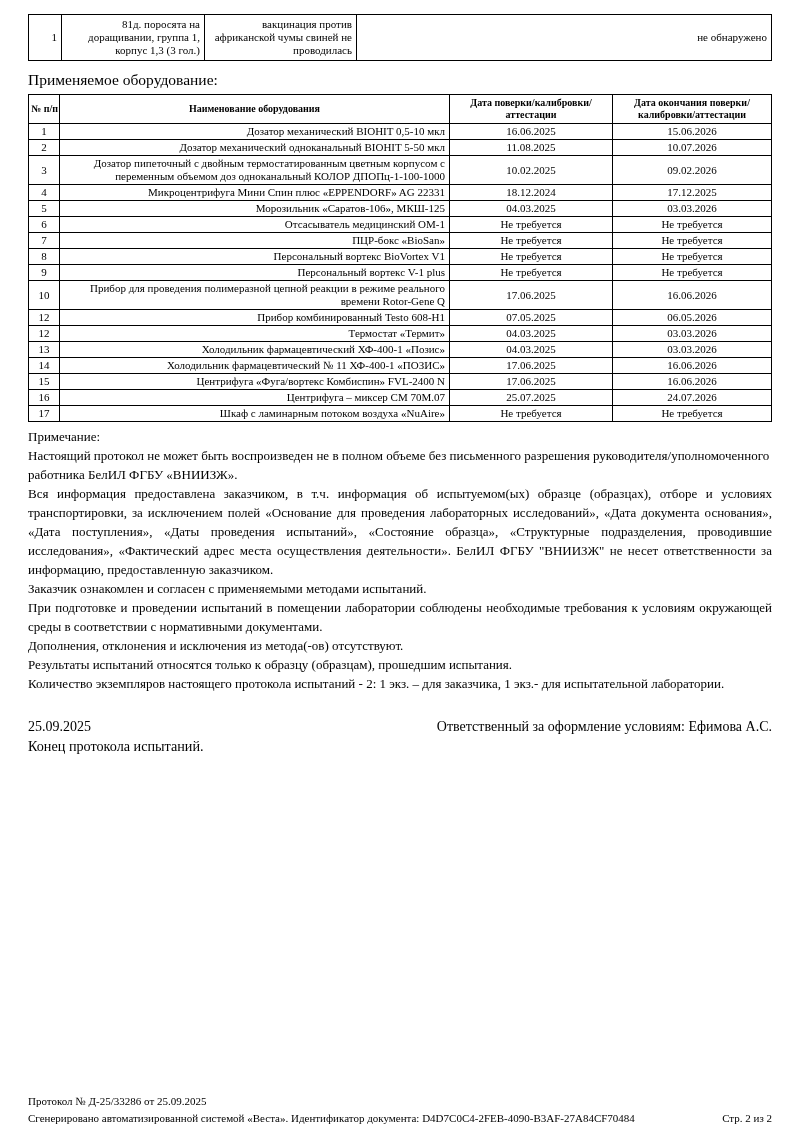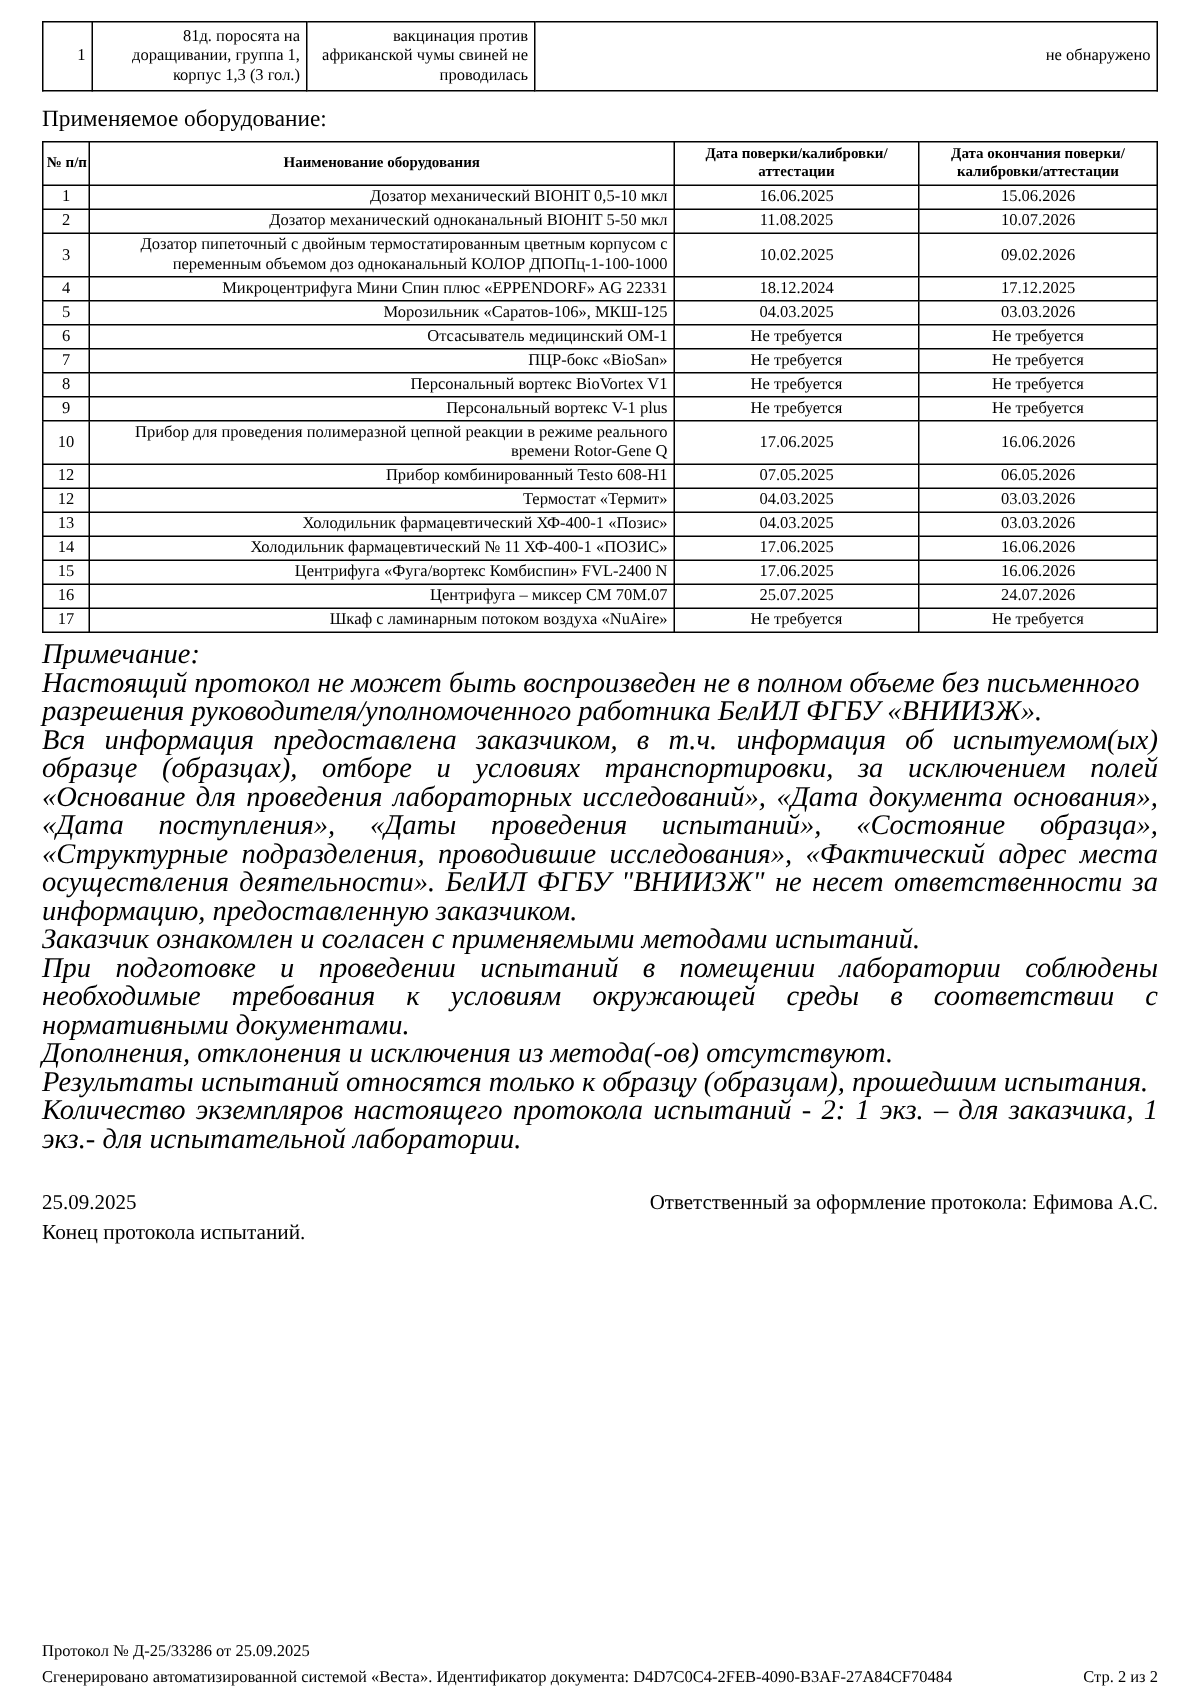--- a/index.html
+++ b/index.html
@@ -39,21 +39,21 @@
     font-size: 11px; line-height: 13px;
     padding: 1px 4px;
   }
   .eq-table .col-num  { width: 31px; text-align: right; }
   .eq-table .col-name { width: 390px; }
   .eq-table .col-date { width: 163px; }
   .c-center { text-align: center; }
   .c-name   { text-align: right; margin-left: 37px; }
 
   
-  .notes { font-size: 19px; line-height: 19px; margin-top: 5px; width: 744px; font-style: italic; }
+  .notes { font-size: 13px; line-height: 19px; margin-top: 5px; width: 744px; }
   .note-p { margin: 0; }
   .note-p.justify { text-align: justify; }
 
   
   .sig-row {
     display: flex; justify-content: space-between;
     font-size: 14px; margin-top: 26px; width: 744px;
   }
   .end-line { font-size: 14.2px; margin-top: 3px; }
 
@@ -205,21 +205,21 @@
         <p class="note-p">Заказчик ознакомлен и согласен с применяемыми методами испытаний.</p>
         <p class="note-p justify">При подготовке и проведении испытаний в помещении лаборатории соблюдены необходимые требования к условиям окружающей среды в соответствии с нормативными документами.</p>
         <p class="note-p">Дополнения, отклонения и исключения из метода(-ов) отсутствуют.</p>
         <p class="note-p">Результаты испытаний относятся только к образцу (образцам), прошедшим испытания.</p>
         <p class="note-p justify">Количество экземпляров настоящего протокола испытаний - 2: 1 экз. – для заказчика, 1 экз.- для испытательной лаборатории.</p>
       </div>
   </div>
 
   <div class="sig-row">
     <span>25.09.2025</span>
-    <span>Ответственный за оформление протокола: Ефимова А.С.</span>
+    <span>Ответственный за оформление условиям: Ефимова А.С.</span>
   </div>
   <div class="end-line">Конец протокола испытаний.</div>
 
   <div class="footer">
     <div>Протокол № Д-25/33286 от 25.09.2025</div>
     <div class="footer-row2">
       <span>Сгенерировано автоматизированной системой «Веста». Идентификатор документа: D4D7C0C4-2FEB-4090-B3AF-27A84CF70484</span>
       <span>Стр. 2 из 2</span>
     </div>
   </div>

